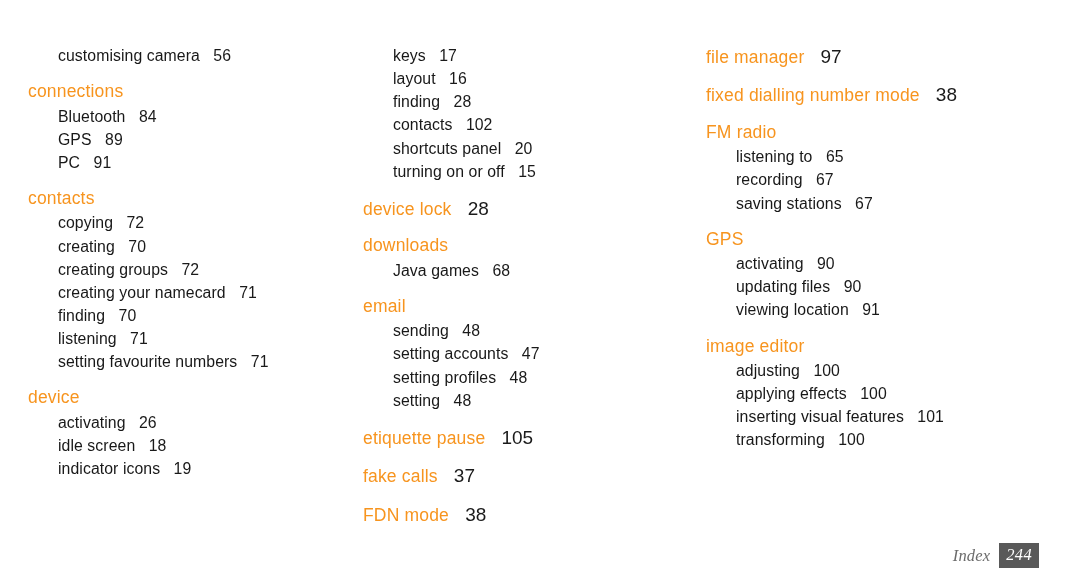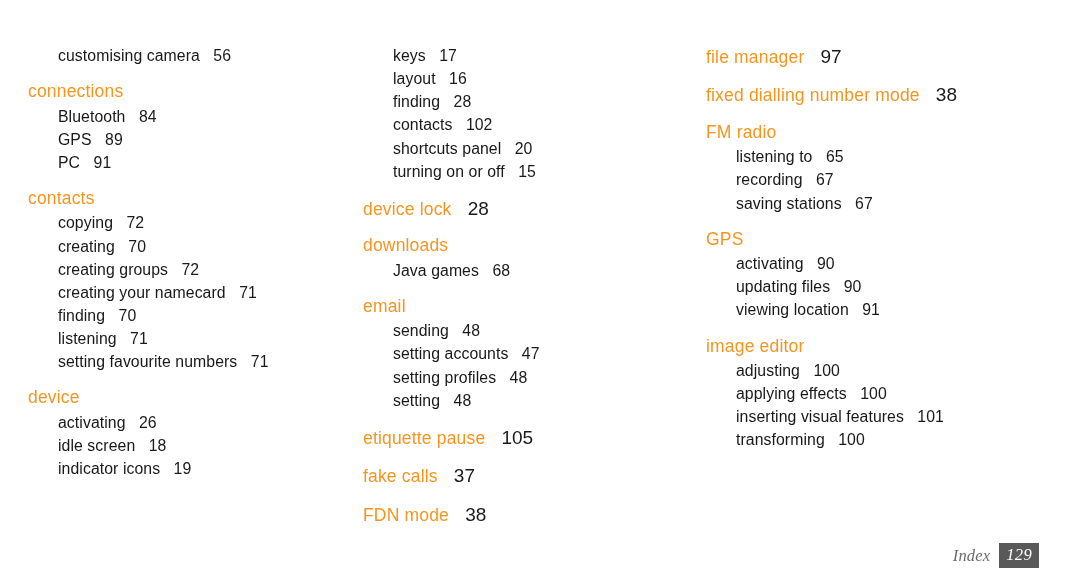--- a/index.html
+++ b/index.html
@@ -160,16 +160,16 @@
         <div class="entry level-head"><span class="label">image editor</span></div>
         <div class="entry level-sub"><span class="label">adjusting</span><span class="page-no">100</span></div>
         <div class="entry level-sub"><span class="label">applying effects</span><span class="page-no">100</span></div>
         <div class="entry level-sub"><span class="label">inserting visual features</span><span class="page-no">101</span></div>
         <div class="entry level-sub"><span class="label">transforming</span><span class="page-no">100</span></div>
       </div>
   </div>
 
   <div class="footer">
     <span class="footer-label">Index</span>
-    <span class="footer-pagebox">129</span>
+    <span class="footer-pagebox">244</span>
   </div>
 
 </div>
 
 </body></html>

